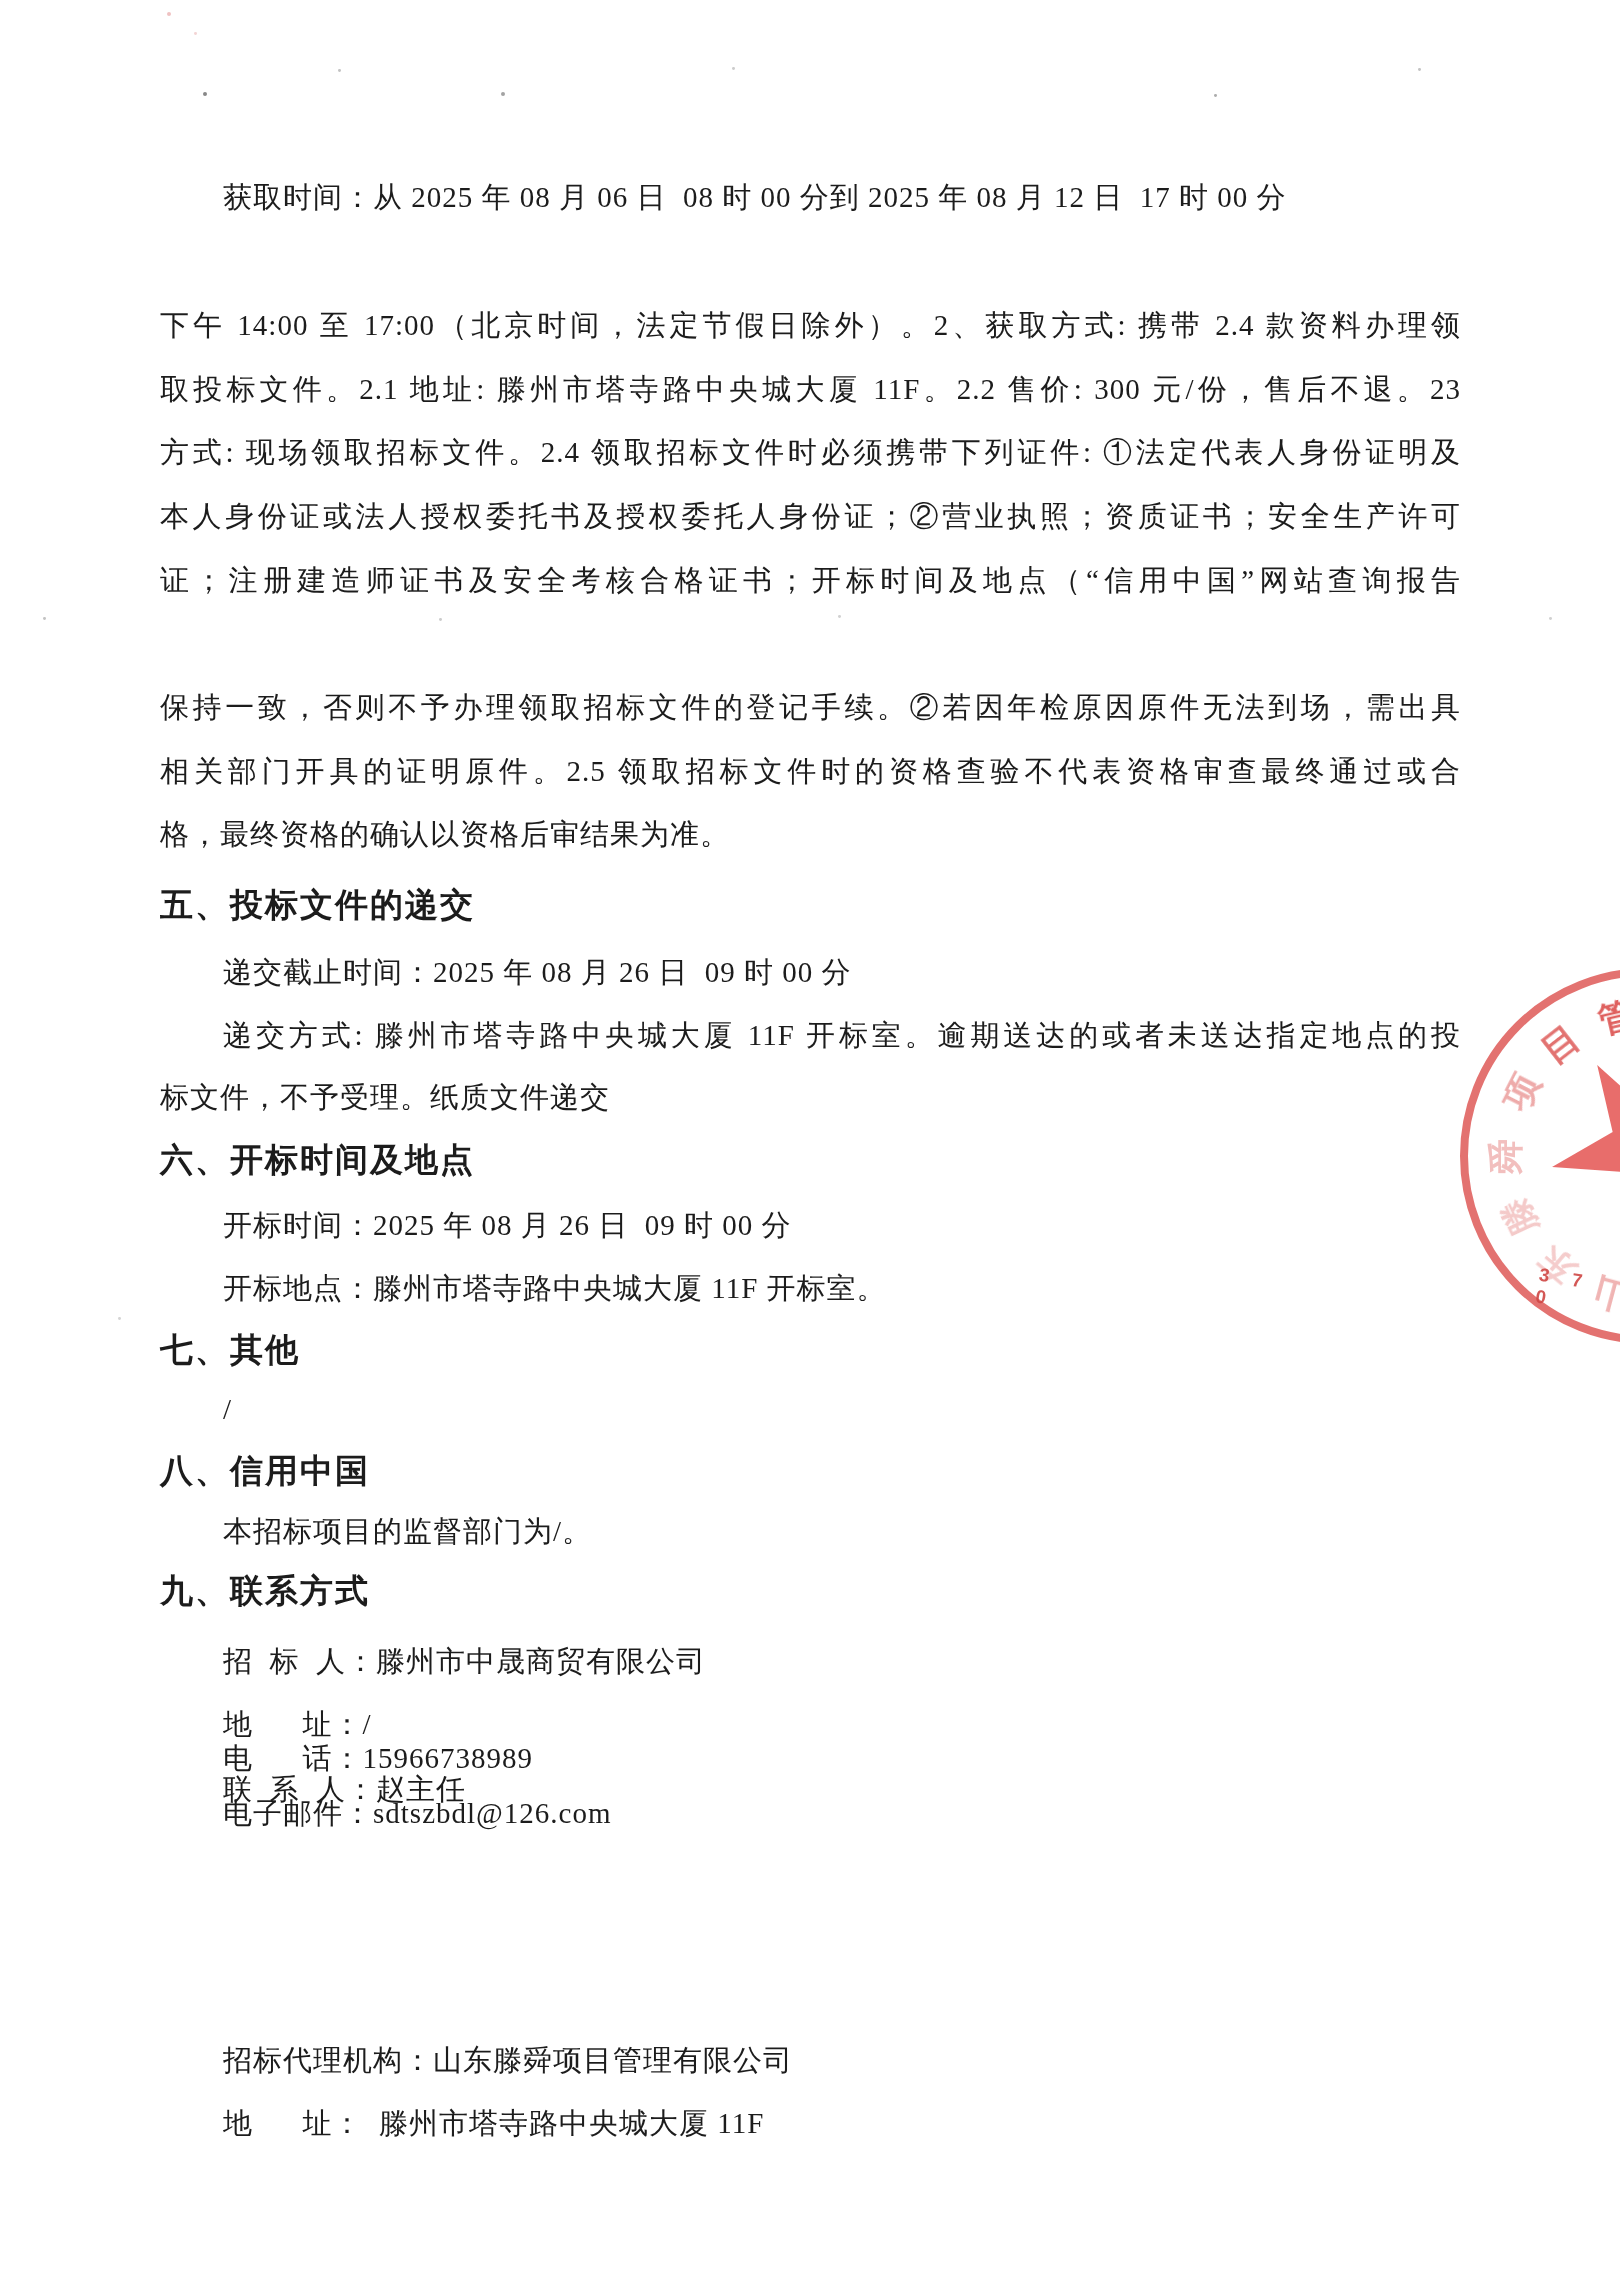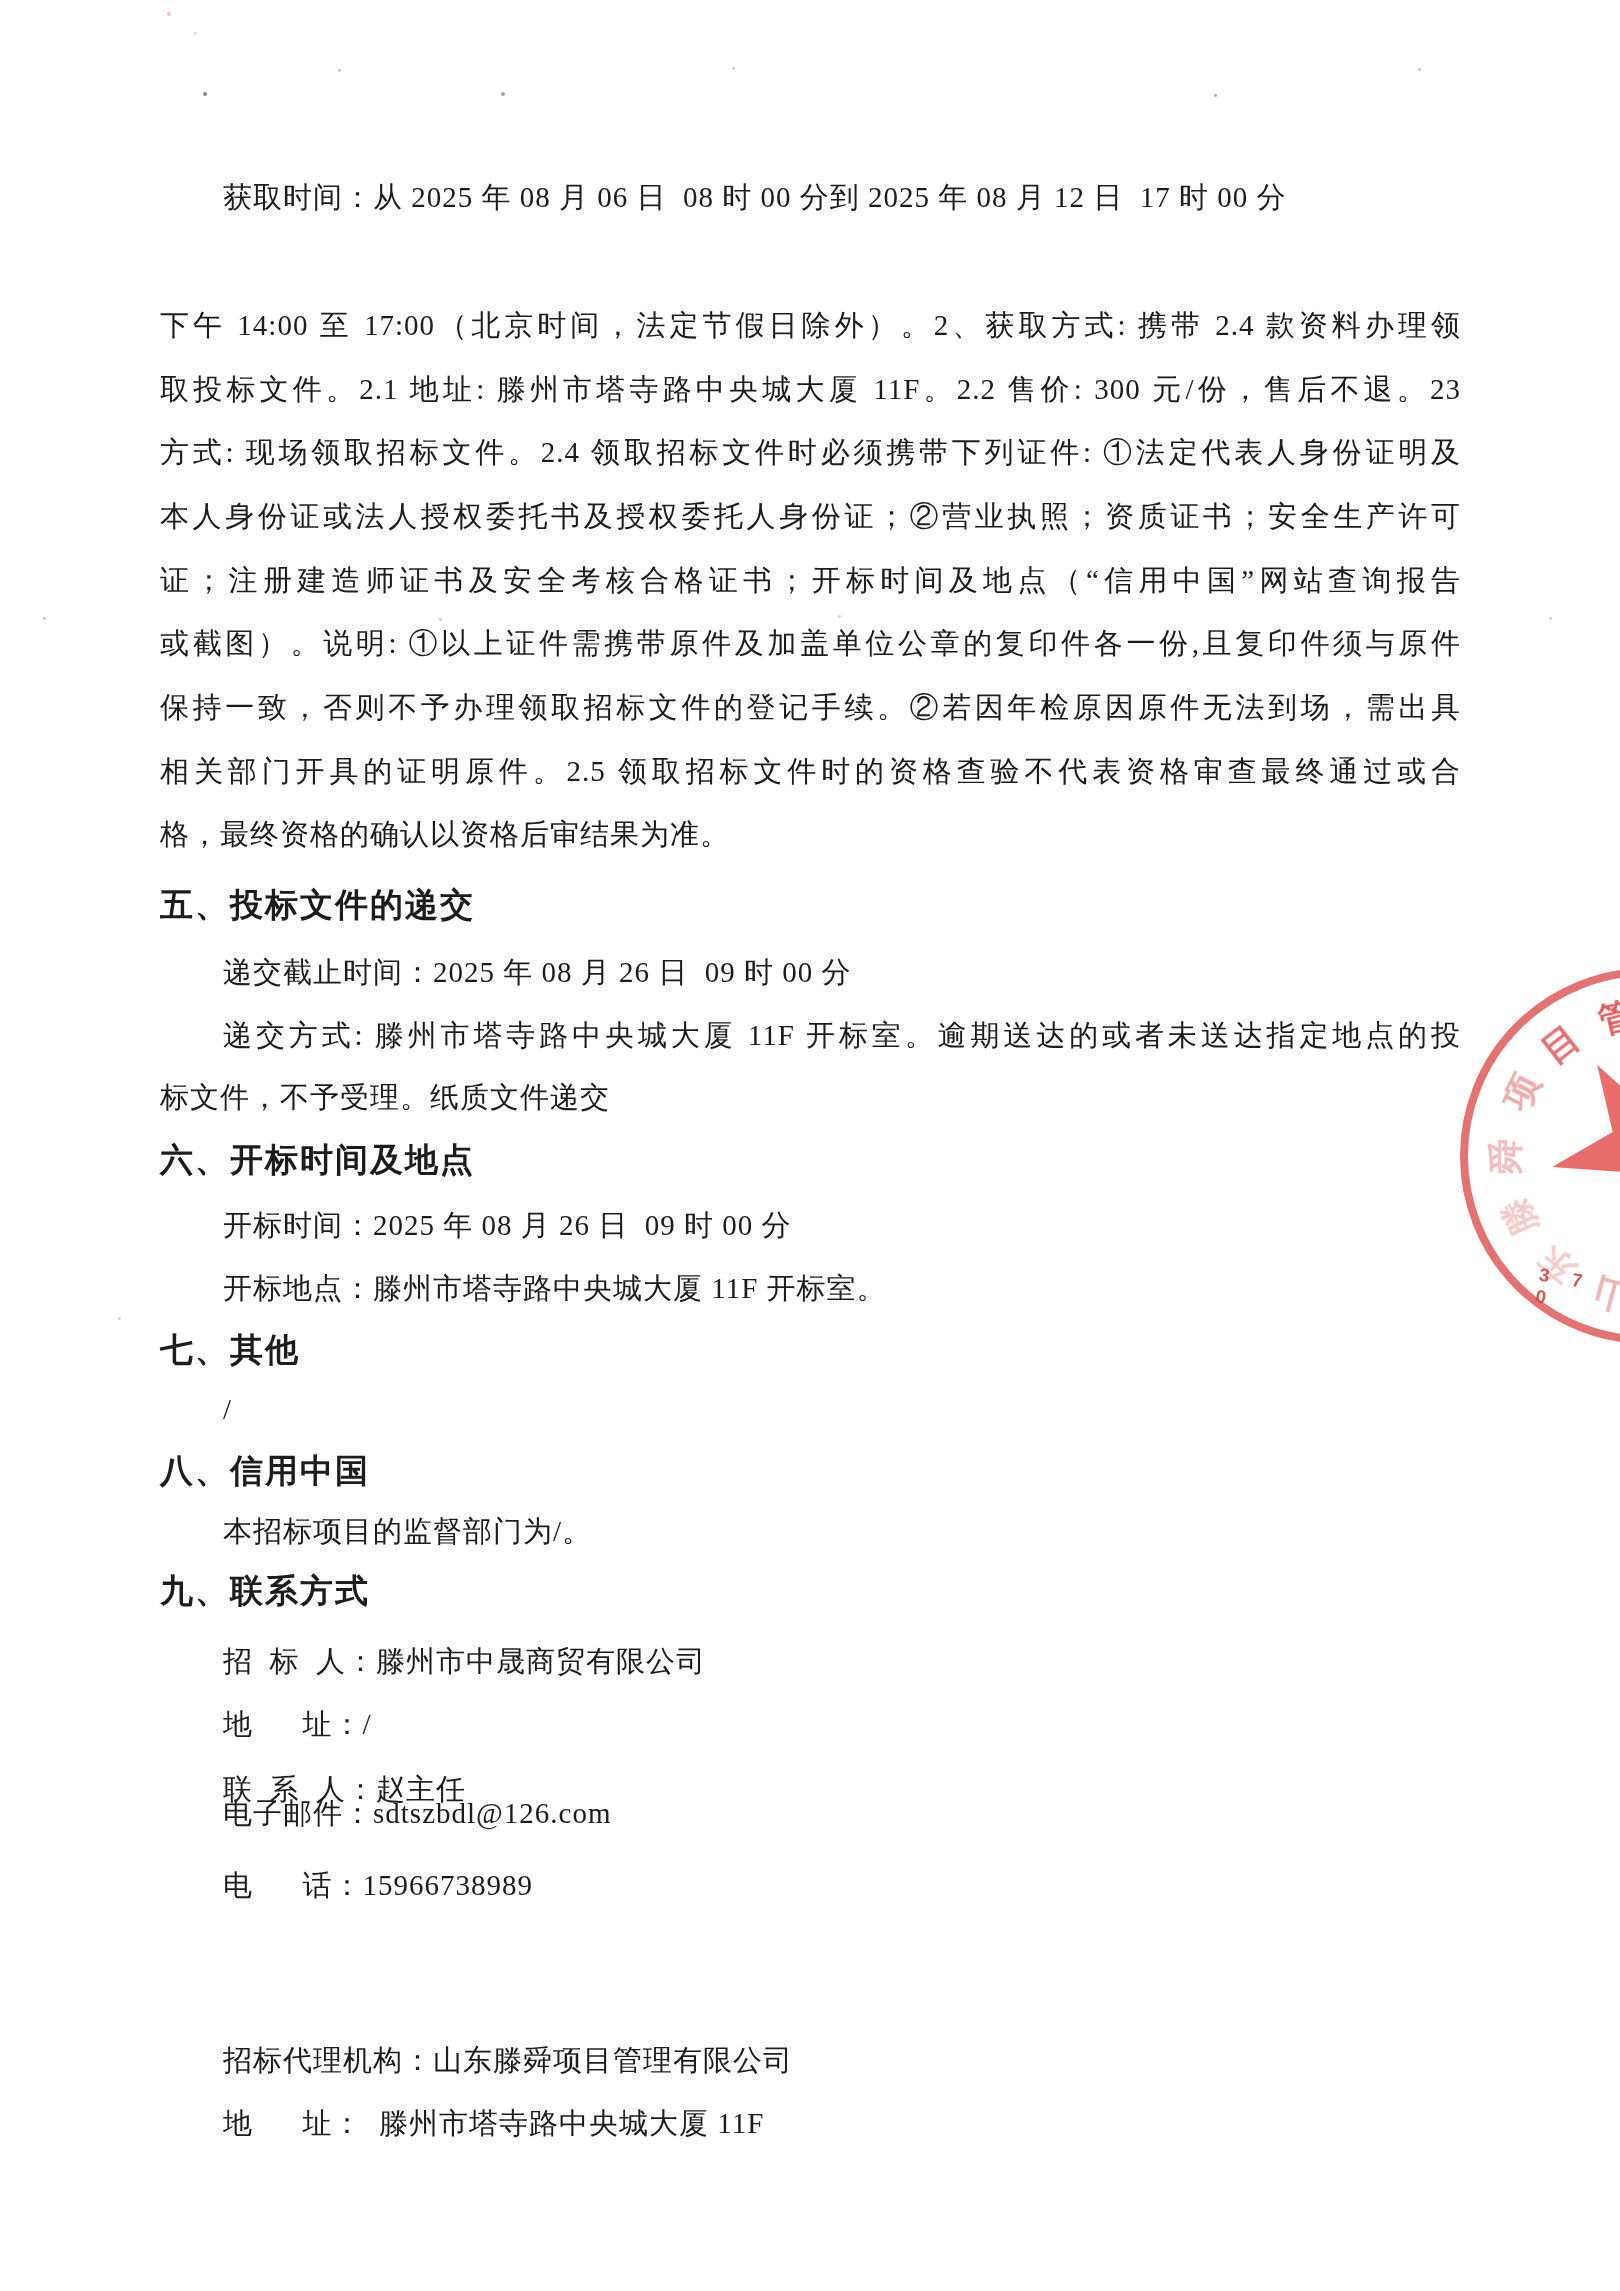--- a/index.html
+++ b/index.html
@@ -82,21 +82,20 @@
 
 <div class="page">
 
   <div class="ln indent" style="top:178px">获取时间：从 2025 年 08 月 06 日  08 时 00 分到 2025 年 08 月 12 日  17 时 00 分</div>
 
   <div class="ln just" style="top:306px">下午 14:00 至 17:00（北京时间，法定节假日除外）。2、获取方式: 携带 2.4 款资料办理领</div>
   <div class="ln just" style="top:370px">取投标文件。2.1 地址: 滕州市塔寺路中央城大厦 11F。2.2 售价: 300 元/份，售后不退。23</div>
   <div class="ln just" style="top:433px">方式: 现场领取招标文件。2.4 领取招标文件时必须携带下列证件: ①法定代表人身份证明及</div>
   <div class="ln just" style="top:497px">本人身份证或法人授权委托书及授权委托人身份证；②营业执照；资质证书；安全生产许可</div>
   <div class="ln just" style="top:561px">证；注册建造师证书及安全考核合格证书；开标时间及地点（“信用中国”网站查询报告</div>
-  <div class="ln just" style="top:624px">或截图）。说明: ①以上证件需携带原件及加盖单位公章的复印件各一份,且复印件须与原件</div>
   <div class="ln just" style="top:688px">保持一致，否则不予办理领取招标文件的登记手续。②若因年检原因原件无法到场，需出具</div>
   <div class="ln just" style="top:752px">相关部门开具的证明原件。2.5 领取招标文件时的资格查验不代表资格审查最终通过或合</div>
   <div class="ln" style="top:815px">格，最终资格的确认以资格后审结果为准。</div>
 
   <div class="hd" style="top:883px">五、投标文件的递交</div>
   <div class="ln indent" style="top:953px">递交截止时间：2025 年 08 月 26 日  09 时 00 分</div>
   <div class="ln indent just" style="top:1016px">递交方式: 滕州市塔寺路中央城大厦 11F 开标室。逾期送达的或者未送达指定地点的投</div>
   <div class="ln" style="top:1078px">标文件，不予受理。纸质文件递交</div>
 
   <div class="hd" style="top:1138px">六、开标时间及地点</div>
@@ -106,21 +105,21 @@
   <div class="hd" style="top:1328px">七、其他</div>
   <div class="ln indent" style="top:1390px">/</div>
 
   <div class="hd" style="top:1449px">八、信用中国</div>
   <div class="ln indent" style="top:1512px">本招标项目的监督部门为/。</div>
 
   <div class="hd" style="top:1569px">九、联系方式</div>
   <div class="ln indent" style="top:1642px">招  标  人：滕州市中晟商贸有限公司</div>
   <div class="ln indent" style="top:1705px">地      址：/</div>
   <div class="ln indent" style="top:1770px">联  系  人：赵主任</div>
-  <div class="ln indent" style="top:1866px">电      话：15966738989</div>
+  <div class="ln indent" style="top:1739px">电      话：15966738989</div>
   <div class="ln indent" style="top:1794px">电子邮件：sdtszbdl@126.com</div>
 
   <div class="ln indent" style="top:2041px">招标代理机构：山东滕舜项目管理有限公司</div>
   <div class="ln indent" style="top:2104px">地      址：  滕州市塔寺路中央城大厦 11F</div>
 
   <div class="stamp">
     <div class="stamp-ring"></div>
     <div class="stamp-star"></div>
     <div class="stamp-chars">
       <span class="c0">山</span>

